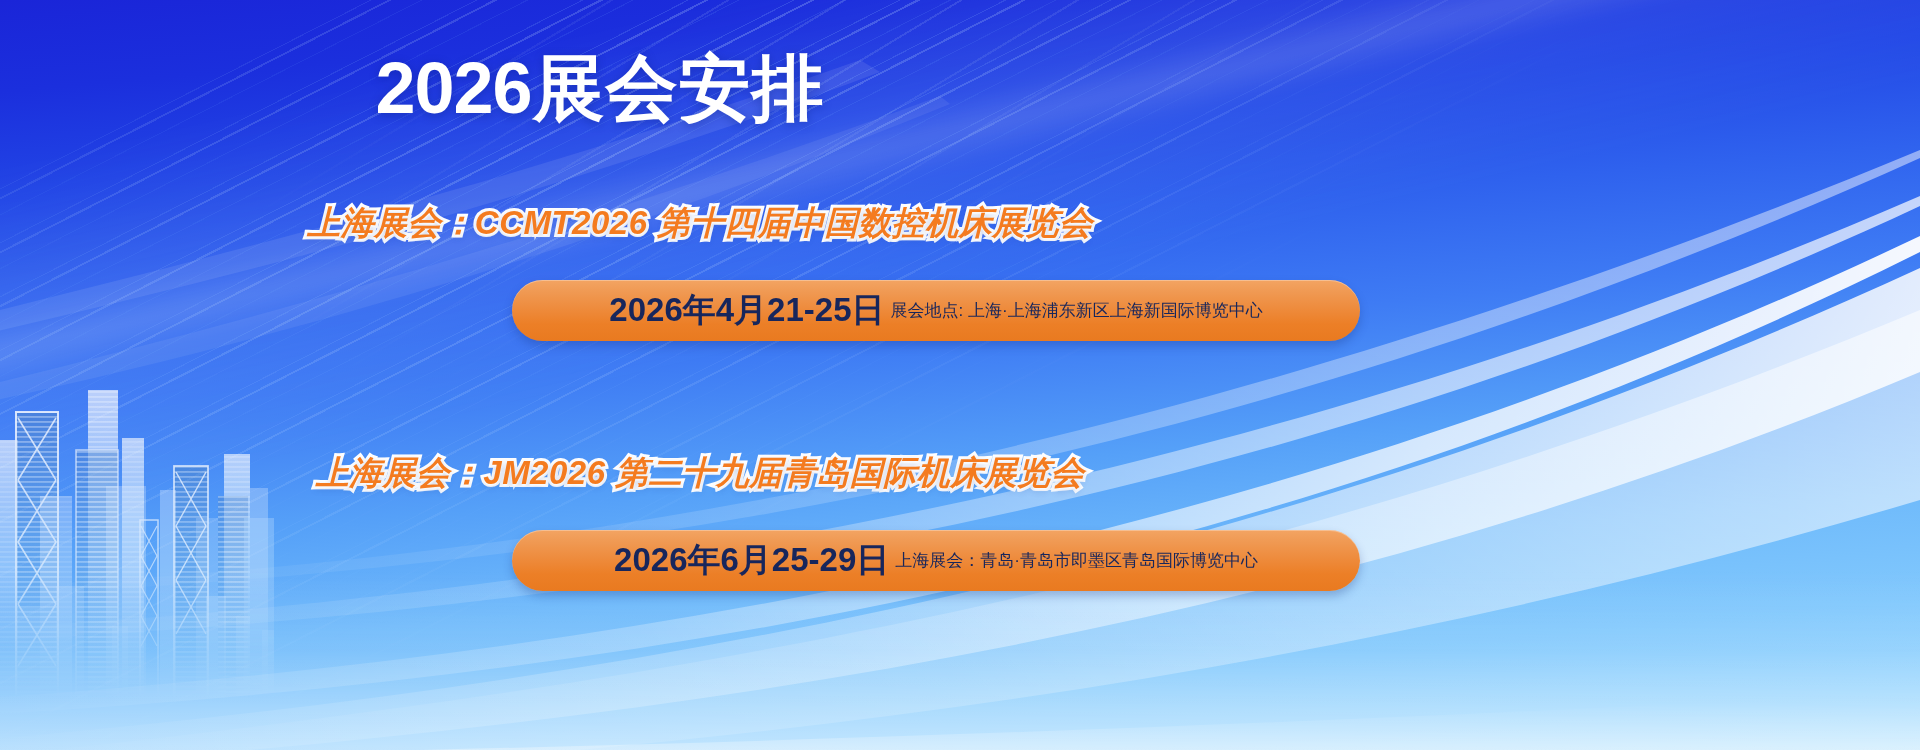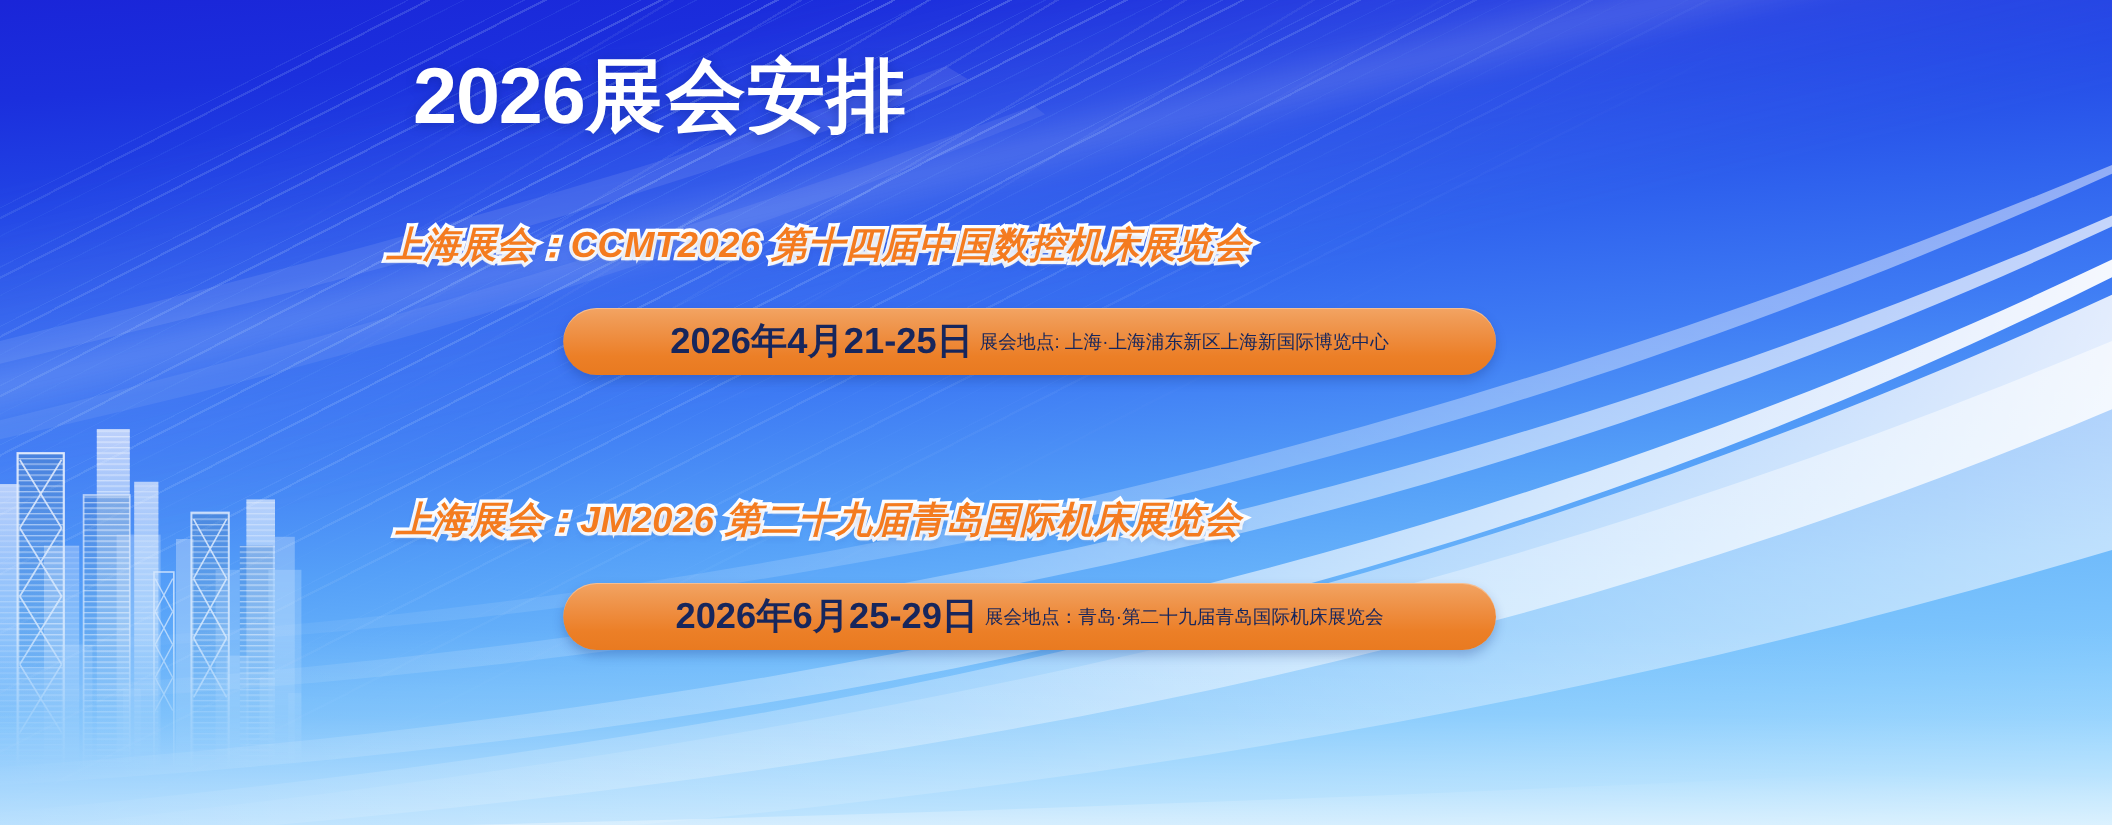--- a/index.html
+++ b/index.html
@@ -148,21 +148,21 @@
     font-weight: 700;
     color: #ffffff;
     letter-spacing: 1px;
     line-height: 1;
     text-shadow: 0 2px 10px rgba(10,30,120,0.35);
     white-space: nowrap;
   }
   .page-title .yr { letter-spacing: -1px; margin-top: 42px; }
   .page-title .cn { margin-left: 1px; }
 
-  .event-block { position: absolute; left: 0; width: 1400px; padding-left: 44px; }
+  .event-block { position: absolute; left: 0; width: 1400px; }
   .event-block.shanghai { top: 202px; }
   .event-block.qingdao  { top: 452px; }
 
   .event-heading {
     width: 1400px;
     text-align: center;
     font-size: 33px;
     font-weight: 700;
     font-style: italic;
     color: #f47b1f;
@@ -366,18 +366,18 @@
       <div class="pill">
         <span class="date">2026年4月21-25日</span>
         <span class="venue">展会地点: 上海·上海浦东新区上海新国际博览中心</span>
       </div>
     </div>
 
     <div class="event-block qingdao">
       <div class="event-heading">上海展会：JM2026 第二十九届青岛国际机床展览会</div>
       <div class="pill">
         <span class="date">2026年6月25-29日</span>
-        <span class="venue">展会地点：青岛·第二十九届青岛国际机床展览会</span>
+        <span class="venue">上海展会：青岛·青岛市即墨区青岛国际博览中心</span>
       </div>
     </div>
 
   </div>
 </div>
 
 </body></html>

